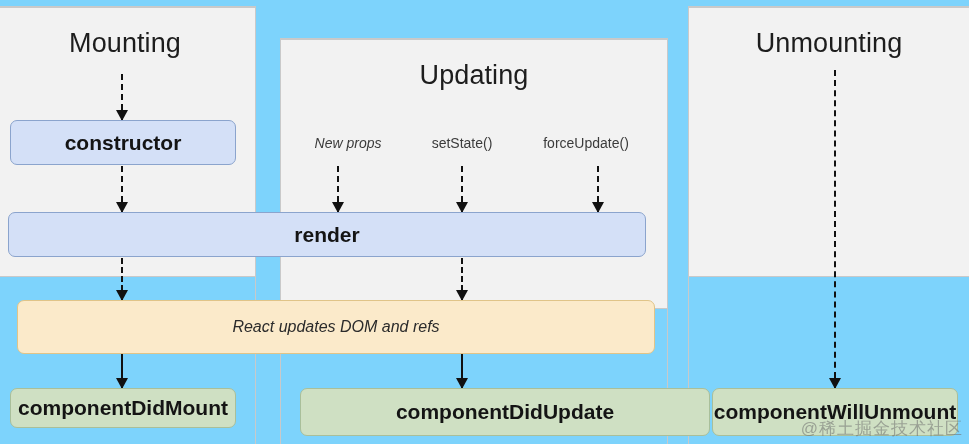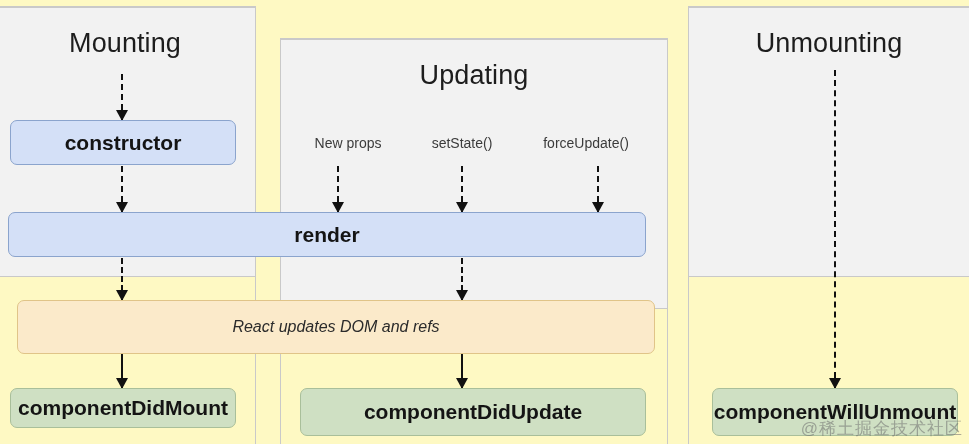--- a/index.html
+++ b/index.html
@@ -7,21 +7,21 @@
     padding: 0;
     background: #ffffff;
   }
   body {
     font-family: "Liberation Sans", sans-serif;
   }
   #stage {
     position: relative;
     width: 969px;
     height: 444px;
-    background: #fef9c3;
+    background: #7dd3fc;
     overflow: hidden;
   }
 
   
   .panel {
     position: absolute;
     top: 6px;
     height: 271px;
     background: #f2f2f2;
     border: 1px solid #c9c9c9;
@@ -85,33 +85,33 @@
     font-weight: normal;
     font-style: italic;
     font-size: 16px;
     color: #2b2b2b;
   }
 
   .node.constructor-box { left: 10px;  top: 120px; width: 226px; height: 45px; }
   .node.render-box      { left: 8px;   top: 212px; width: 638px; height: 45px; }
   .node.react-updates   { left: 17px;   top: 300px; width: 638px; height: 54px; }
   .node.cdm-box         { left: 10px;  top: 388px; width: 226px; height: 40px; }
-  .node.cdu-box         { left: 300px; top: 388px; width: 346px; height: 48px; }
+  .node.cdu-box         { left: 300px; top: 388px; width: 410px; height: 48px; }
   .node.cwu-box         { left: 712px; top: 388px; width: 246px; height: 48px; }
 
   
   .trigger-label {
     position: absolute;
     font-size: 14px;
     color: #3b3b3b;
     white-space: nowrap;
     transform: translateX(-50%);
     line-height: 1;
   }
-  .trigger-label.italic { }
+  .trigger-label.italic { font-style: italic; }
 
   
   .arrow {
     position: absolute;
     width: 2px;
     transform: translateX(-50%);
   }
   .arrow .shaft {
     position: absolute;
     left: 0;

